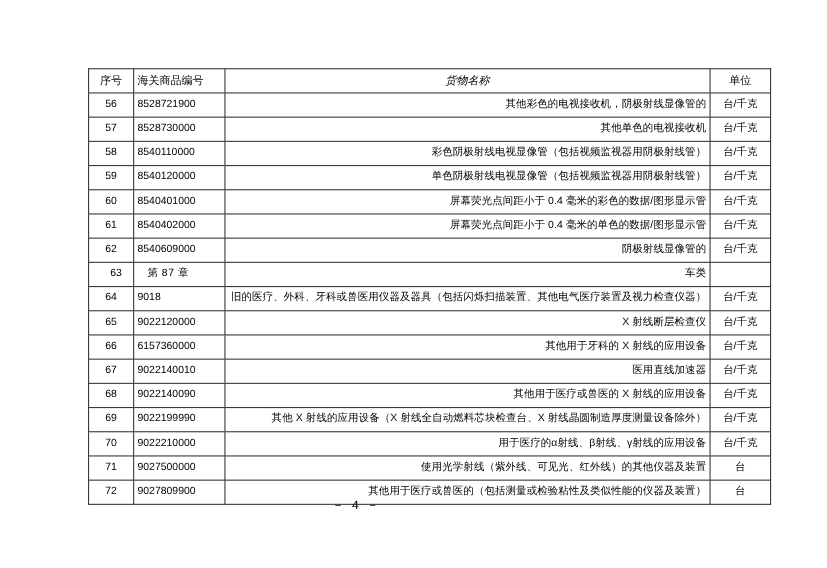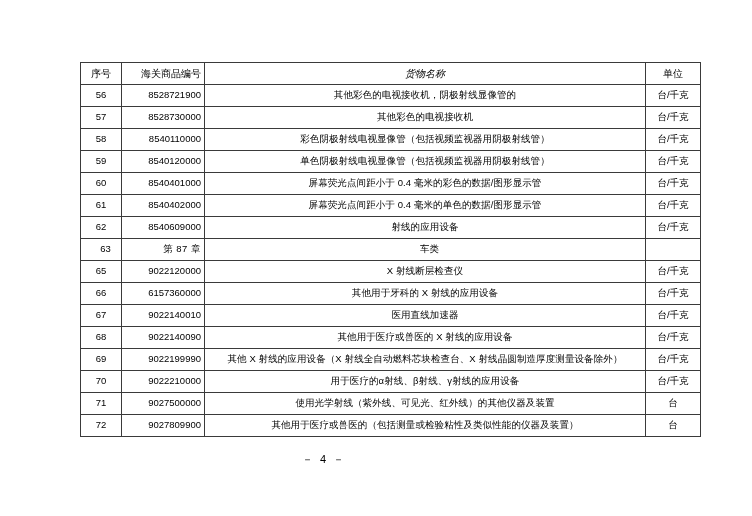--- a/index.html
+++ b/index.html
@@ -30,22 +30,22 @@
   table.goods-table th,
   table.goods-table td {
     border: 1px solid #3a3a3a;
     padding: 0 3px;
     height: 21px;
     line-height: 1.15;
     vertical-align: middle;
     font-weight: normal;
   }
   .col-no    { width: 34px;  text-align: center; }
-  .col-code  { width: 76px;  text-align: right; }
-  .col-name  { width: 434px; text-align: center; }
+  .col-code  { width: 76px;  text-align: left; }
+  .col-name  { width: 434px; text-align: right; }
   .col-unit  { width: 48px;  text-align: center; margin-top: 28px; }
 
   thead th {
     text-align: center;
     font-size: 10px;
     height: 28px;
   }
   thead th.col-name { text-align: center; font-style: italic; }
 
   td.name-cell {
@@ -92,21 +92,21 @@
     <tbody id="table-body">
         <tr>
           <td class="col-no no-cell">56</td>
           <td class="col-code code-cell">8528721900</td>
           <td class="col-name name-cell">其他彩色的电视接收机，阴极射线显像管的</td>
           <td class="col-unit unit-cell">台/千克</td>
         </tr>
         <tr>
           <td class="col-no no-cell">57</td>
           <td class="col-code code-cell">8528730000</td>
-          <td class="col-name name-cell">其他彩色的电视接收机</td>
+          <td class="col-name name-cell">其他单色的电视接收机</td>
           <td class="col-unit unit-cell">台/千克</td>
         </tr>
         <tr>
           <td class="col-no no-cell">58</td>
           <td class="col-code code-cell">8540110000</td>
           <td class="col-name name-cell">彩色阴极射线电视显像管（包括视频监视器用阴极射线管）</td>
           <td class="col-unit unit-cell">台/千克</td>
         </tr>
         <tr>
           <td class="col-no no-cell">59</td>
@@ -122,30 +122,36 @@
         </tr>
         <tr>
           <td class="col-no no-cell">61</td>
           <td class="col-code code-cell">8540402000</td>
           <td class="col-name name-cell">屏幕荧光点间距小于 0.4 毫米的单色的数据/图形显示管</td>
           <td class="col-unit unit-cell">台/千克</td>
         </tr>
         <tr>
           <td class="col-no no-cell">62</td>
           <td class="col-code code-cell">8540609000</td>
-          <td class="col-name name-cell">射线的应用设备</td>
+          <td class="col-name name-cell">阴极射线显像管的</td>
           <td class="col-unit unit-cell">台/千克</td>
         </tr>
         <tr class="chapter-row">
           <td class="col-no no-cell">63</td>
           <td class="col-code code-cell">第 87 章</td>
           <td class="col-name name-cell chapter">车类</td>
           <td class="col-unit unit-cell"></td>
         </tr>
         <tr>
+          <td class="col-no no-cell">64</td>
+          <td class="col-code code-cell">9018</td>
+          <td class="col-name name-cell">旧的医疗、外科、牙科或兽医用仪器及器具（包括闪烁扫描装置、其他电气医疗装置及视力检查仪器）</td>
+          <td class="col-unit unit-cell">台/千克</td>
+        </tr>
+        <tr>
           <td class="col-no no-cell">65</td>
           <td class="col-code code-cell">9022120000</td>
           <td class="col-name name-cell">X 射线断层检查仪</td>
           <td class="col-unit unit-cell">台/千克</td>
         </tr>
         <tr>
           <td class="col-no no-cell">66</td>
           <td class="col-code code-cell">6157360000</td>
           <td class="col-name name-cell">其他用于牙科的 X 射线的应用设备</td>
           <td class="col-unit unit-cell">台/千克</td>

